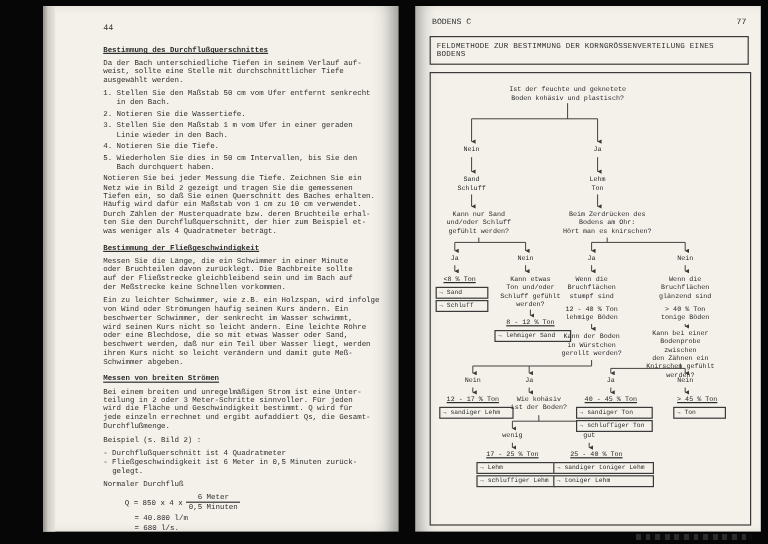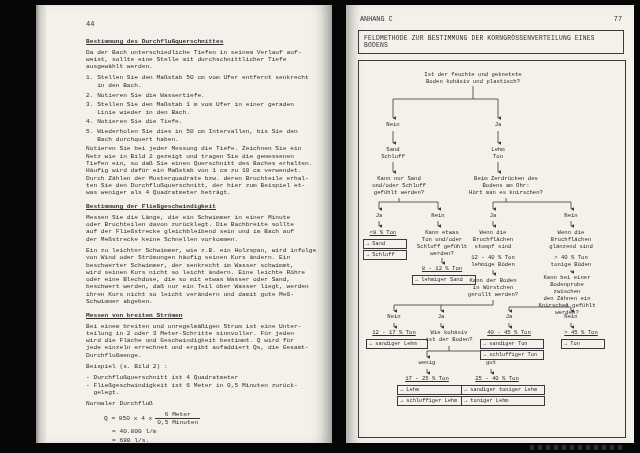--- a/index.html
+++ b/index.html
@@ -96,21 +96,21 @@
     </div>
     <div class="result">= 40.800 l/m</div>
     <div class="result">= 680 l/s.</div>
 
   </div>
 </div>
 <div id="left-edge"></div>
 
 <div class="page" id="right-page">
   <div id="right-head">
-    <span>ANHANG C</span>
+    <span>BODENS C</span>
     <span>77</span>
   </div>
   <div id="title-box">FELDMETHODE ZUR BESTIMMUNG DER KORNGRÖSSENVERTEILUNG EINES BODENS</div>
 
   <div id="flowchart">
     <svg width="266" height="376" viewBox="0 0 266 376">
       <defs>
         <marker id="ah" viewBox="0 0 6 6" refX="3" refY="5.5" markerWidth="4.5" markerHeight="4.5" orient="auto-start-reverse">
           <path d="M0,0 L6,0 L3,6 Z" fill="#3a3a3a"></path>
         </marker>

